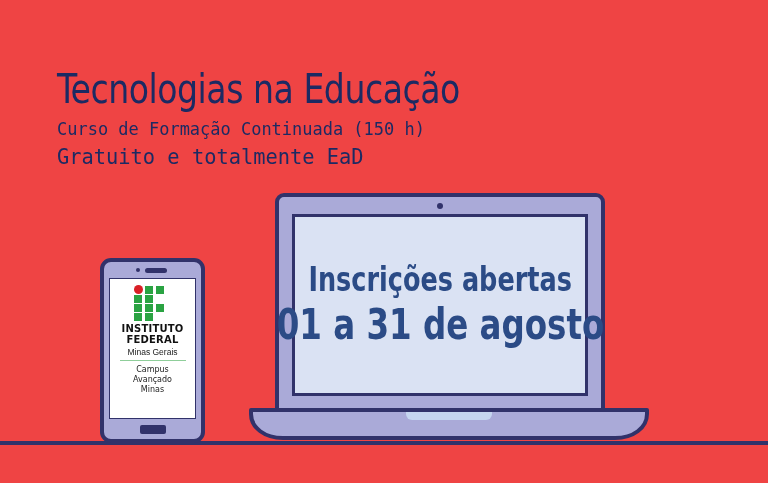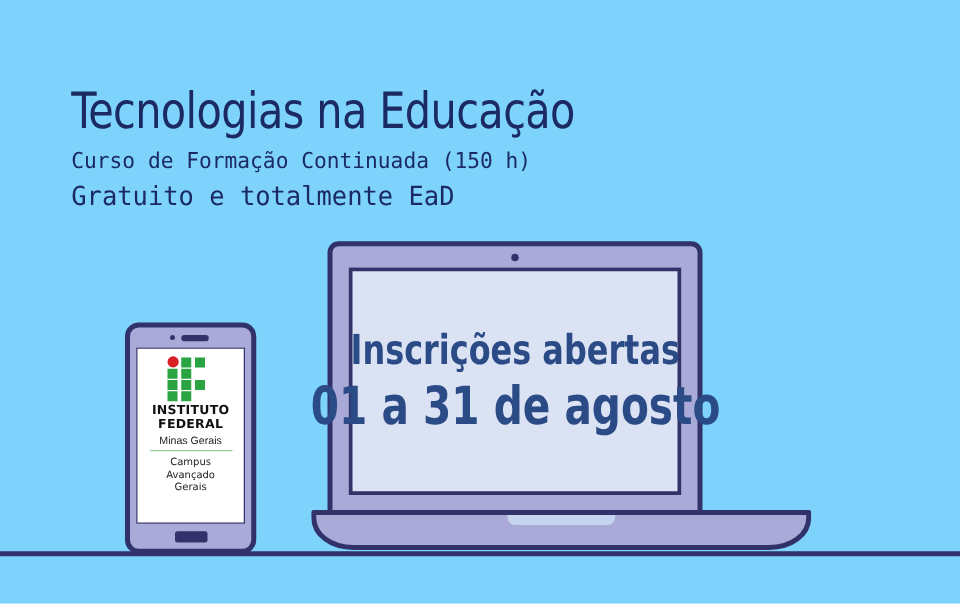--- a/index.html
+++ b/index.html
@@ -5,21 +5,21 @@
   html, body {
     margin: 0;
     padding: 0;
     background: #ffffff;
   }
   #poster {
     position: relative;
     width: 768px;
     height: 483px;
     overflow: hidden;
-    background: #7dd3fc;
+    background: #ef4444;
     font-family: "DejaVu Sans", sans-serif;
   }
 
   
   .headline-block {
     position: absolute;
     left: 57px;
     top: 68px;
     width: 520px;
   }
@@ -68,23 +68,23 @@
   
   .laptop {
     position: absolute;
     left: 249px;
     top: 193px;
     width: 400px;
     height: 250px;
   }
   .laptop-lid {
     position: absolute;
-    left: 13px;
+    left: 26px;
     top: 0;
-    width: 300px;
+    width: 330px;
     height: 219px;
     background: #aaaad8;
     border: 4px solid #31326a;
     border-radius: 9px 9px 0 0;
     box-sizing: border-box;
   }
   .laptop-camera {
     position: absolute;
     left: 50%;
     top: 6px;
@@ -296,18 +296,18 @@
         <div class="if-cell" style="left:11px;  top:19px;"></div>
         <div class="if-cell" style="left:22px;  top:19px;"></div>
         <div class="if-cell" style="left:0px;   top:28px;"></div>
         <div class="if-cell" style="left:11px;  top:28px;"></div>
       </div>
 
       <div class="if-title">INSTITUTO</div>
       <div class="if-title">FEDERAL</div>
       <div class="if-state">Minas Gerais</div>
       <div class="if-campus">Campus Avançado</div>
-      <div class="if-campus" style="margin-top:0;">Gerais</div>
+      <div class="if-campus" style="margin-top:0;">Minas</div>
     </div>
     <div class="phone-home"></div>
   </div>
 
 </div>
 
 </body></html>

